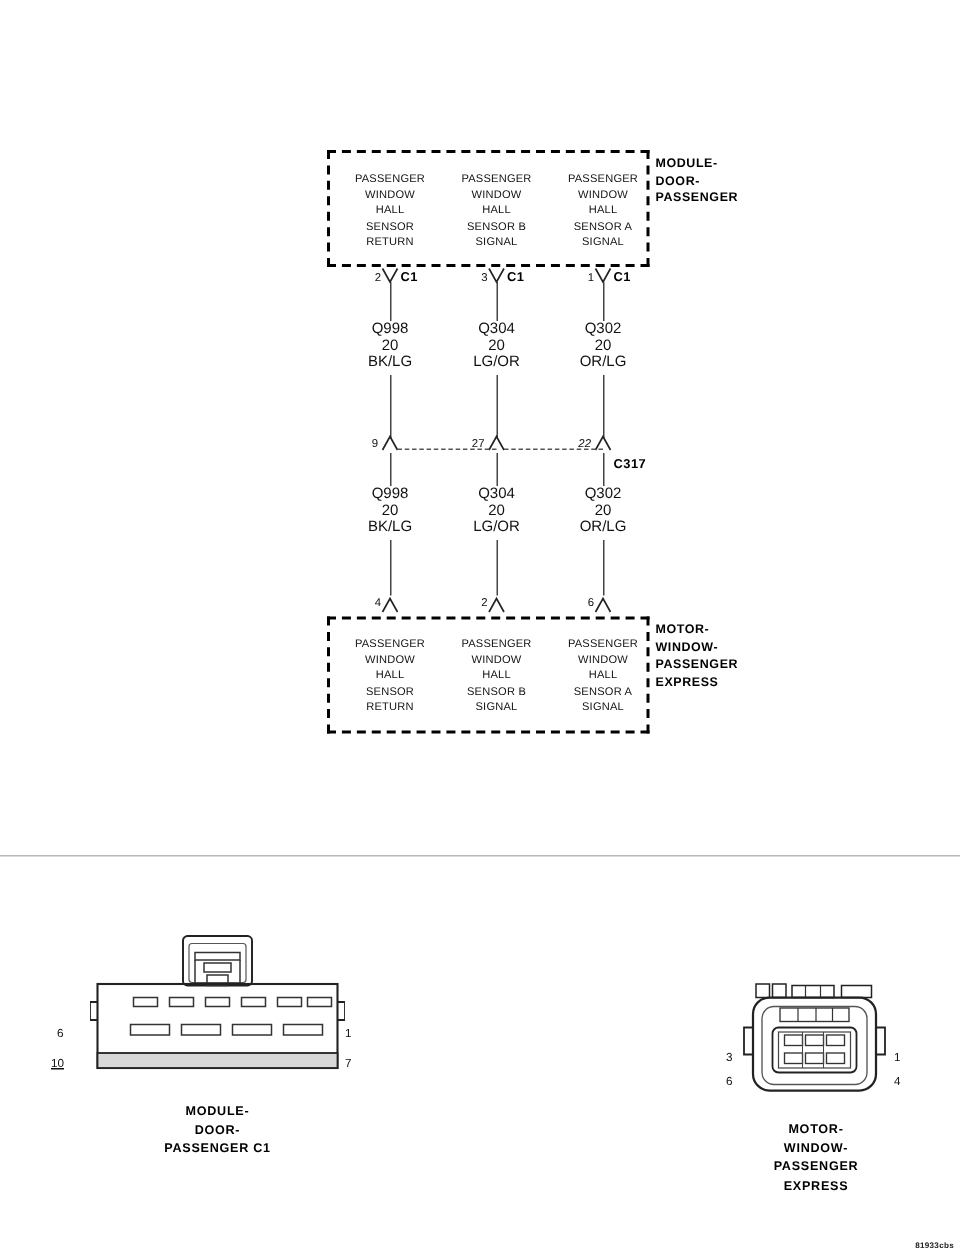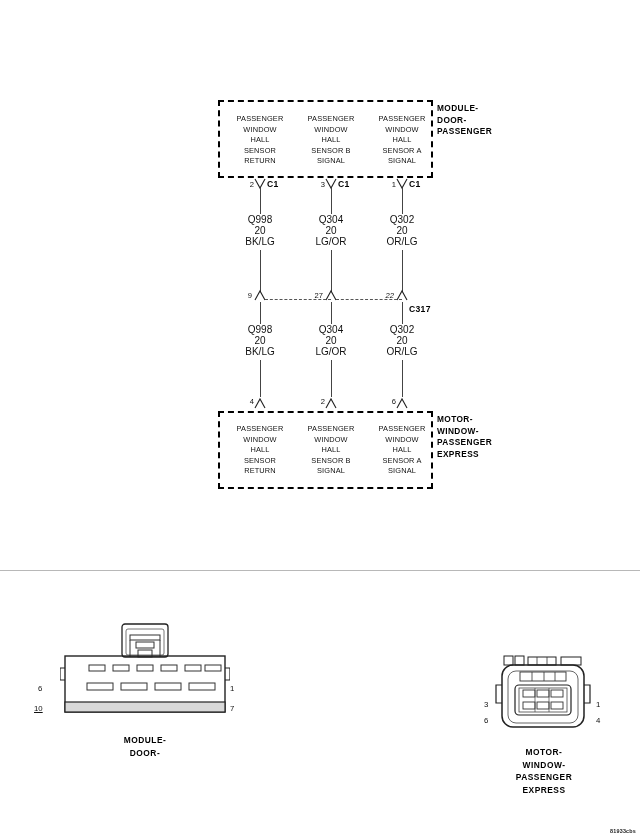--- a/index.html
+++ b/index.html
@@ -311,20 +311,21 @@
 </svg>
 
 <div class="conn-pin" style="left:38px; top:684px;">6</div>
 <div class="conn-pin" style="left:34px; top:704px;text-decoration:underline;">10</div>
 <div class="conn-pin" style="left:230px; top:684px;">1</div>
 <div class="conn-pin" style="left:230px; top:704px;">7</div>
 
 <div class="conn-caption" style="left:55px; top:734px; width:180px;">
   <div>MODULE-</div>
   <div>DOOR-</div>
+  <div>PASSENGER C1</div>
 </div>
 
 <svg class="abs" style="left:494px; top:655px;" width="100" height="88" viewBox="0 0 100 88">
 
   <rect x="10" y="1" width="9" height="9" fill="none" stroke="#222" stroke-width="1"></rect>
   <rect x="21" y="1" width="9" height="9" fill="none" stroke="#222" stroke-width="1"></rect>
   <rect x="34" y="2" width="28" height="8" fill="none" stroke="#222" stroke-width="1"></rect>
   <line x1="43" y1="2" x2="43" y2="10" stroke="#333" stroke-width="0.8"></line>
   <line x1="53" y1="2" x2="53" y2="10" stroke="#333" stroke-width="0.8"></line>
   <rect x="67" y="2" width="20" height="8" fill="none" stroke="#222" stroke-width="1"></rect>

